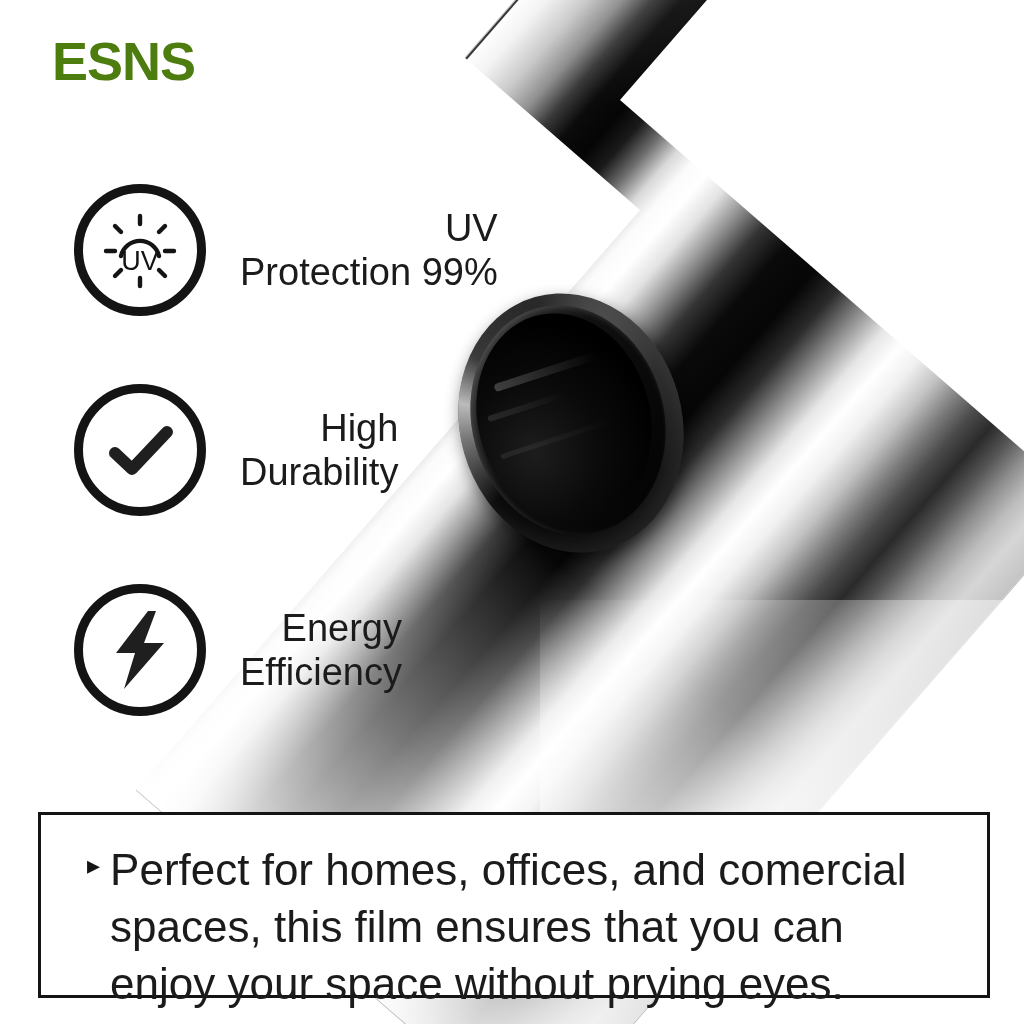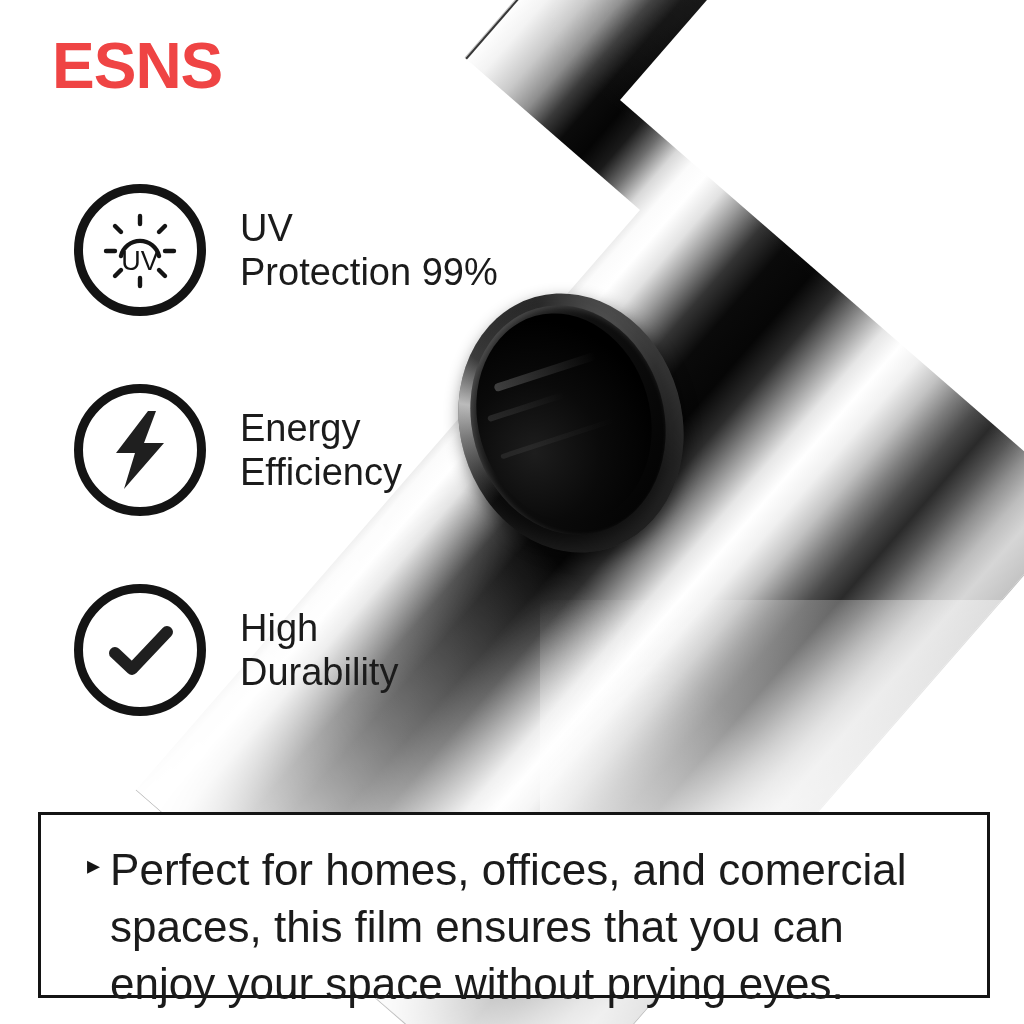--- a/index.html
+++ b/index.html
@@ -168,27 +168,27 @@
     transform:rotate(-18deg);
     border-radius:4px;
     background:linear-gradient(90deg, rgba(255,255,255,.22), rgba(255,255,255,0));
   }
   .roll-hole-streak.s2{ left:486px; top:404px; width:80px; height:6px; opacity:.5; }
   .roll-hole-streak.s3{ left:498px; top:436px; width:120px; height:5px; opacity:.35; }
 
   
   #brand-logo{
     position:absolute; left:52px; top:34px;
-    font-size:64px; font-weight:bold;
-    letter-spacing:-1px; color:#ef4444; line-height:1;
+    font-size:54px; font-weight:bold;
+    letter-spacing:-1px; color:#4d7c0f; line-height:1;
   }
 
   
   #feature-list{ position:absolute; left:74px; top:183px; width:440px; }
-  .feature{ display:flex; align-items:center; height:134px; margin-bottom:66px; }
+  .feature{ display:flex; align-items:center; height:134px; margin-bottom:66px;text-align:right; }
   .feature-icon{
     flex:0 0 auto;
     width:132px; height:132px;
     border-radius:50%;
     border:9px solid #141414;
     display:flex; align-items:center; justify-content:center;
     background:#ffffff;
   }
   .feature-label{
     margin-left:34px;
@@ -256,38 +256,38 @@
         </g>
         <text x="46" y="66" text-anchor="middle" font-family="Liberation Sans, sans-serif" font-size="27" fill="#141414">UV</text>
       </svg>
     </div>
     <div class="feature-label">UV
 Protection 99%</div>
   </div>
 
   <div class="feature">
     <div class="feature-icon">
+      <svg width="84" height="84" viewBox="0 0 84 84" aria-hidden="true">
+        <polyline points="17,45 34,61 69,24" fill="none" stroke="#1f1f1f" stroke-width="12" stroke-linecap="round" stroke-linejoin="round"></polyline>
+      </svg>
+    </div>
+    <div class="feature-label">High
+Durability</div>
+  </div>
+
+  <div class="feature">
+    <div class="feature-icon">
       <svg width="80" height="86" viewBox="0 0 80 86" aria-hidden="true">
         <polygon points="48,4 16,46 35,46 24,82 64,36 44,36 56,4" fill="#1f1f1f"></polygon>
       </svg>
     </div>
     <div class="feature-label">Energy
 Efficiency</div>
   </div>
 
-  <div class="feature">
-    <div class="feature-icon">
-      <svg width="84" height="84" viewBox="0 0 84 84" aria-hidden="true">
-        <polyline points="17,45 34,61 69,24" fill="none" stroke="#1f1f1f" stroke-width="12" stroke-linecap="round" stroke-linejoin="round"></polyline>
-      </svg>
-    </div>
-    <div class="feature-label">High
-Durability</div>
-  </div>
-
 </div>
 
 <div id="caption-box">
   <div id="caption-row">
     <span id="caption-bullet">▸</span>
     <span id="caption-text">Perfect for homes, offices, and comercial spaces, this film ensures that you can enjoy your space without prying eyes.</span>
   </div>
 </div>
 
 </body></html>

